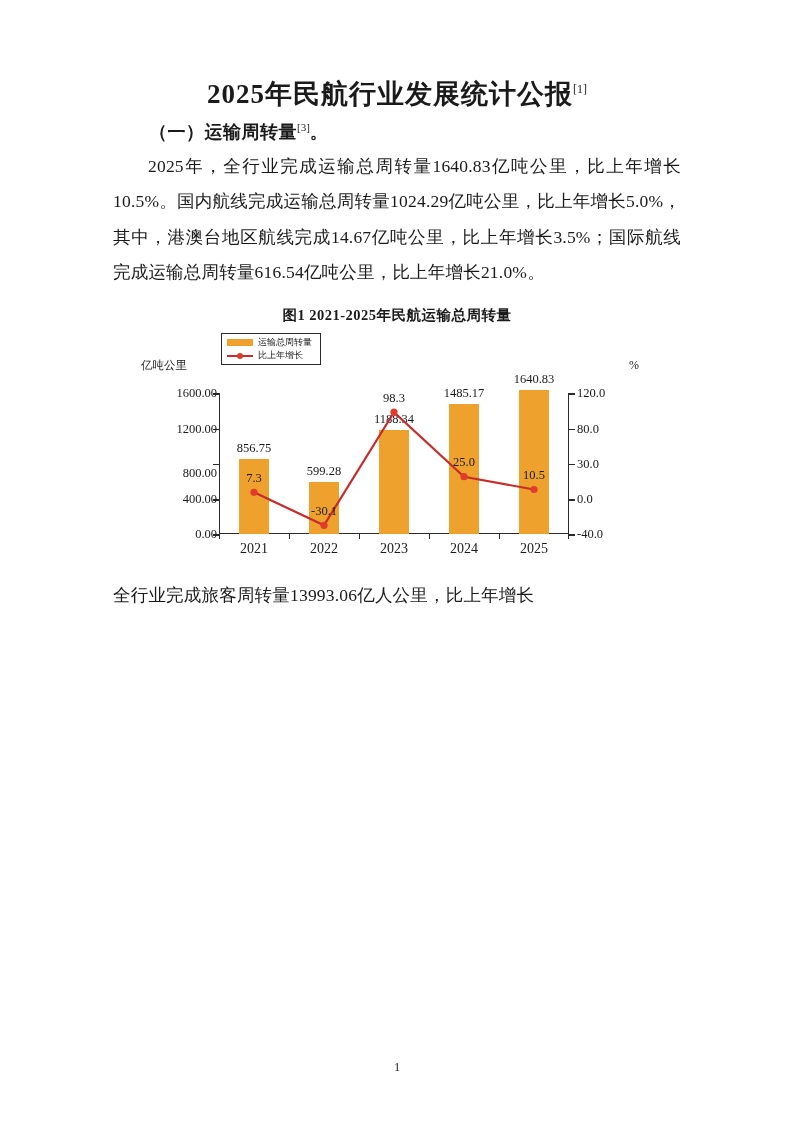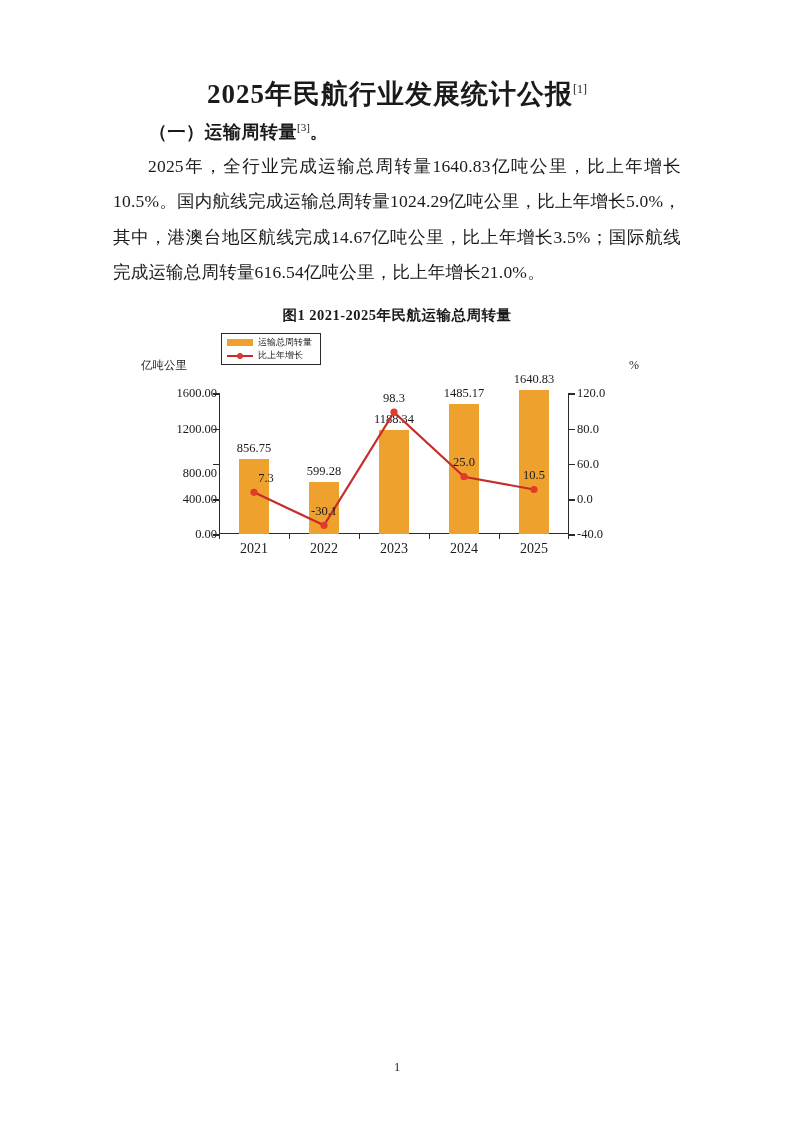--- a/index.html
+++ b/index.html
@@ -320,21 +320,21 @@
             <div class="ylab-l" style="top: 80px;">800.00</div>
             <div class="tick-l" style="top: 35.25px;"></div>
             <div class="ylab-l" style="top: 35.25px;">1200.00</div>
             <div class="tick-l" style="top: 0px;"></div>
             <div class="ylab-l" style="top: 0px;">1600.00</div>
             <div class="tick-r" style="top: 141px;"></div>
             <div class="ylab-r" style="top: 141px;">-40.0</div>
             <div class="tick-r" style="top: 105.75px;"></div>
             <div class="ylab-r" style="top: 105.75px;">0.0</div>
             <div class="tick-r" style="top: 70.5px;"></div>
-            <div class="ylab-r" style="top: 70.5px;">60.0</div>
+            <div class="ylab-r" style="top: 70.5px;">30.0</div>
             <div class="tick-r" style="top: 35.25px;"></div>
             <div class="ylab-r" style="top: 35.25px;">80.0</div>
             <div class="tick-r" style="top: 0px;"></div>
             <div class="ylab-r" style="top: 0px;">120.0</div>
             <div class="bar" style="left: 20px; height: 75.5011px; width: 30px; background: rgb(239, 161, 46);"></div>
             <div class="bar-label" style="left: 35px; top: 47.4989px;">856.75</div>
             <div class="tick-b" style="left: 0px;"></div>
             <div class="xlab" style="left: 35px;">2021</div>
             <div class="bar" style="left: 90px; height: 52.8115px; width: 30px; background: rgb(239, 161, 46);"></div>
             <div class="bar-label" style="left: 105px; top: 70.1885px;">599.28</div>
@@ -346,28 +346,29 @@
             <div class="xlab" style="left: 175px;">2023</div>
             <div class="bar" style="left: 230px; height: 130.881px; width: 30px; background: rgb(239, 161, 46);"></div>
             <div class="bar-label" style="left: 245px; top: -7.88061px;">1485.17</div>
             <div class="tick-b" style="left: 210px;"></div>
             <div class="xlab" style="left: 245px;">2024</div>
             <div class="bar" style="left: 300px; height: 144.598px; width: 30px; background: rgb(239, 161, 46);"></div>
             <div class="bar-label" style="left: 315px; top: -21.5981px;">1640.83</div>
             <div class="tick-b" style="left: 280px;"></div>
             <div class="tick-b" style="left: 348.6px;"></div>
             <div class="xlab" style="left: 315px;">2025</div>
-            <div class="pt-label" style="left: 35px; top: 77.3169px; margin-left: 12px;">7.3</div>
+            <div class="pt-label" style="left: 35px; top: 77.3169px;">7.3</div>
             <div class="pt-label" style="left: 105px; top: 110.276px;">-30.1</div>
             <div class="pt-label" style="left: 175px; top: -2.87688px;">98.3</div>
             <div class="pt-label" style="left: 245px; top: 61.7188px;">25.0</div>
             <div class="pt-label" style="left: 315px; top: 74.4969px;">10.5</div>
           </div>
 
       </div>
     </div>
 
+    <p class="para">全行业完成旅客周转量13993.06亿人公里，比上年增长</p>
 
   </div>
 
   <div class="page-num">1</div>
 
 </div>
 
 </body></html>

